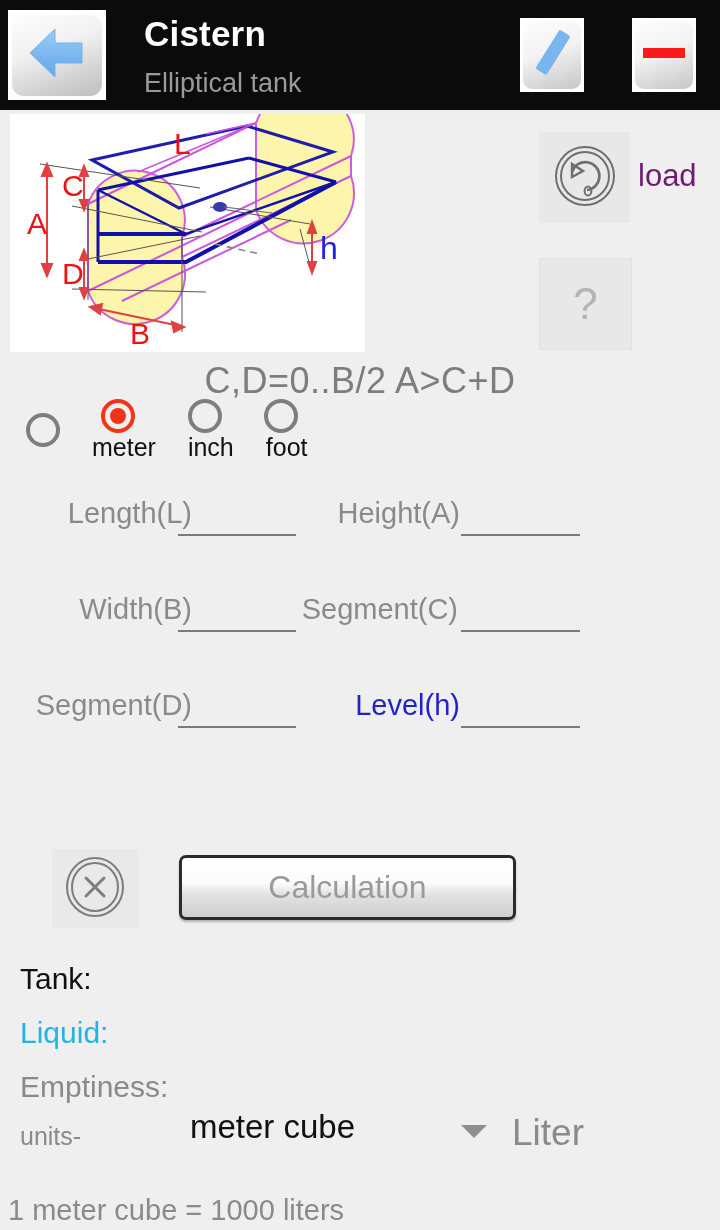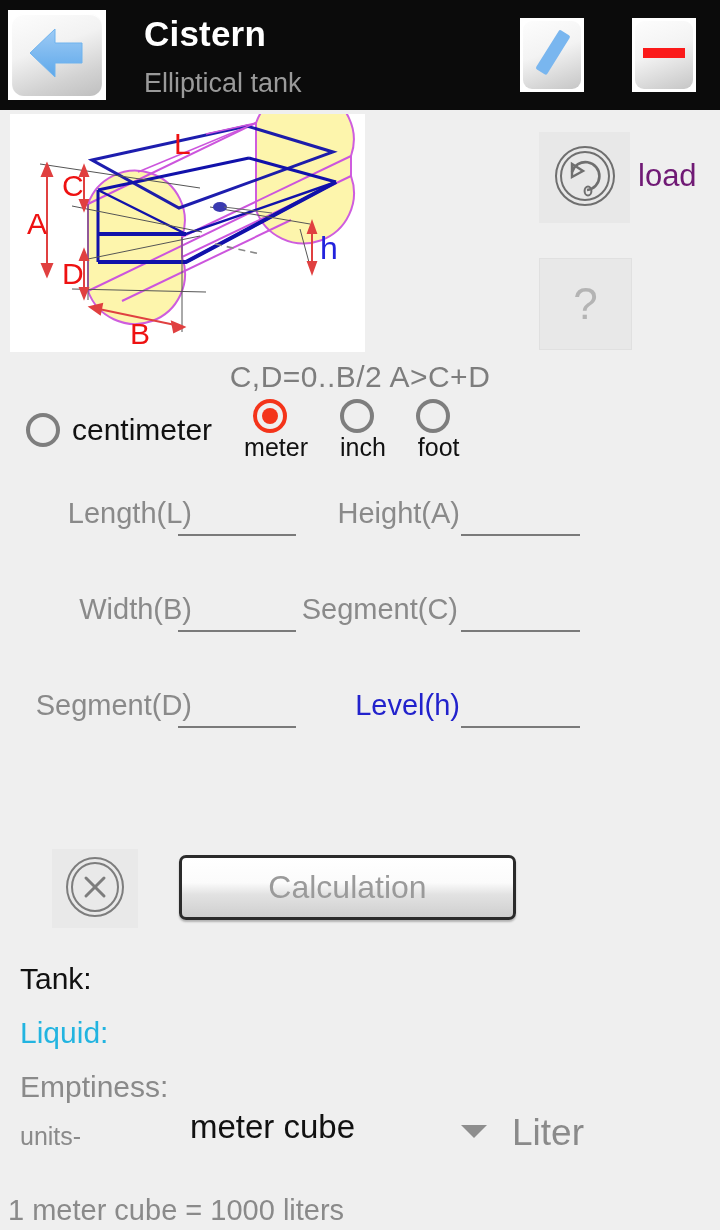--- a/index.html
+++ b/index.html
@@ -69,21 +69,21 @@
   .help-btn {
     position: absolute; left: 539px; top: 258px; width: 93px; height: 92px;
     background: #e8e8e8; border: 1px solid #e0e0e0;
     display: flex; align-items: center; justify-content: center;
     font-size: 44px; color: #b4b4b4;
   }
 
   
   .constraint {
     position: absolute; left: 0; top: 360px; width: 720px;
-    text-align: center; font-size: 30px; color: #7d7d7d;
+    text-align: center; font-size: 36px; color: #7d7d7d;
     letter-spacing: .5px;
   }
 
   
   .radio-row {
     position: absolute; left: 26px; top: 408px; width: 690px; height: 44px;
     display: flex; align-items: center;
   }
   .radio-item { display: flex; align-items: center; }
   .ring {
@@ -297,21 +297,20 @@
   </div>
   <div class="load-label">load</div>
 
   <div class="help-btn">?</div>
 
   <div class="constraint">C,D=0..B/2  A&gt;C+D</div>
 
   <div class="radio-row">
     <div class="radio-item r0">
       <span class="ring"></span>
-      <span class="radio-label">centimeter</span>
     </div>
     <div class="radio-item r1">
       <span class="ring on"></span>
       <span class="radio-label">meter</span>
     </div>
     <div class="radio-item r2">
       <span class="ring"></span>
       <span class="radio-label">inch</span>
     </div>
     <div class="radio-item r3">

